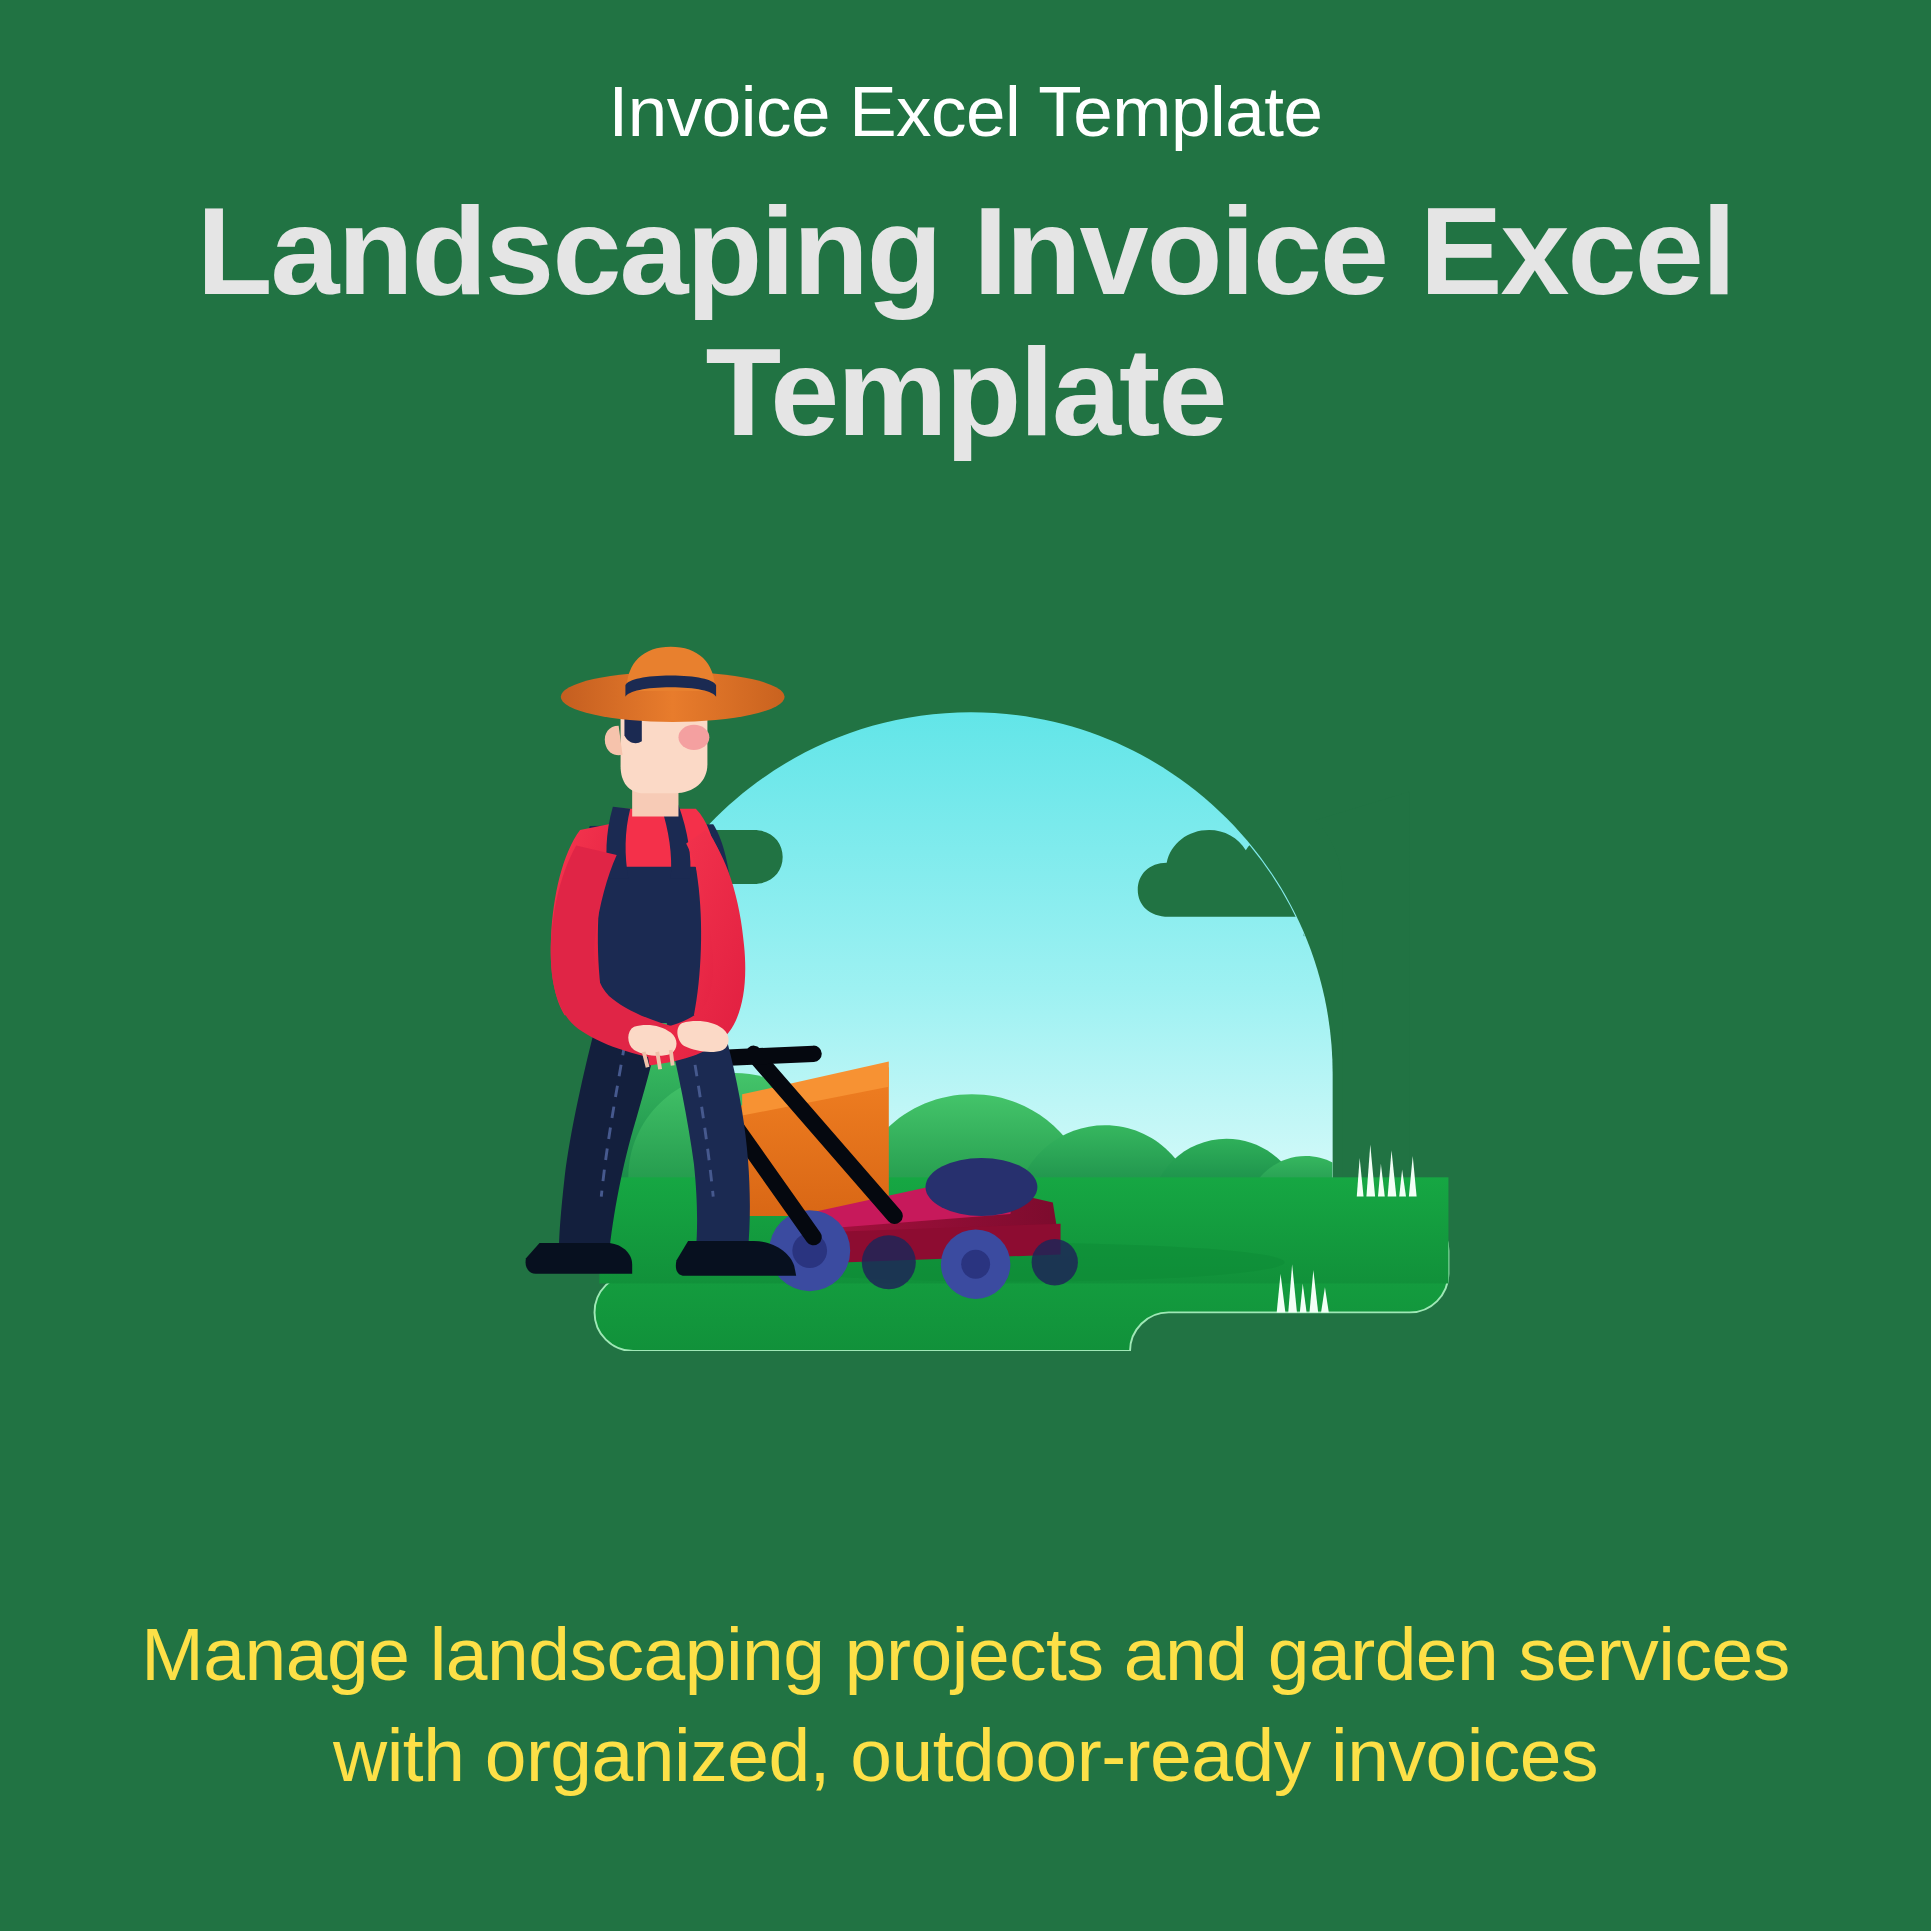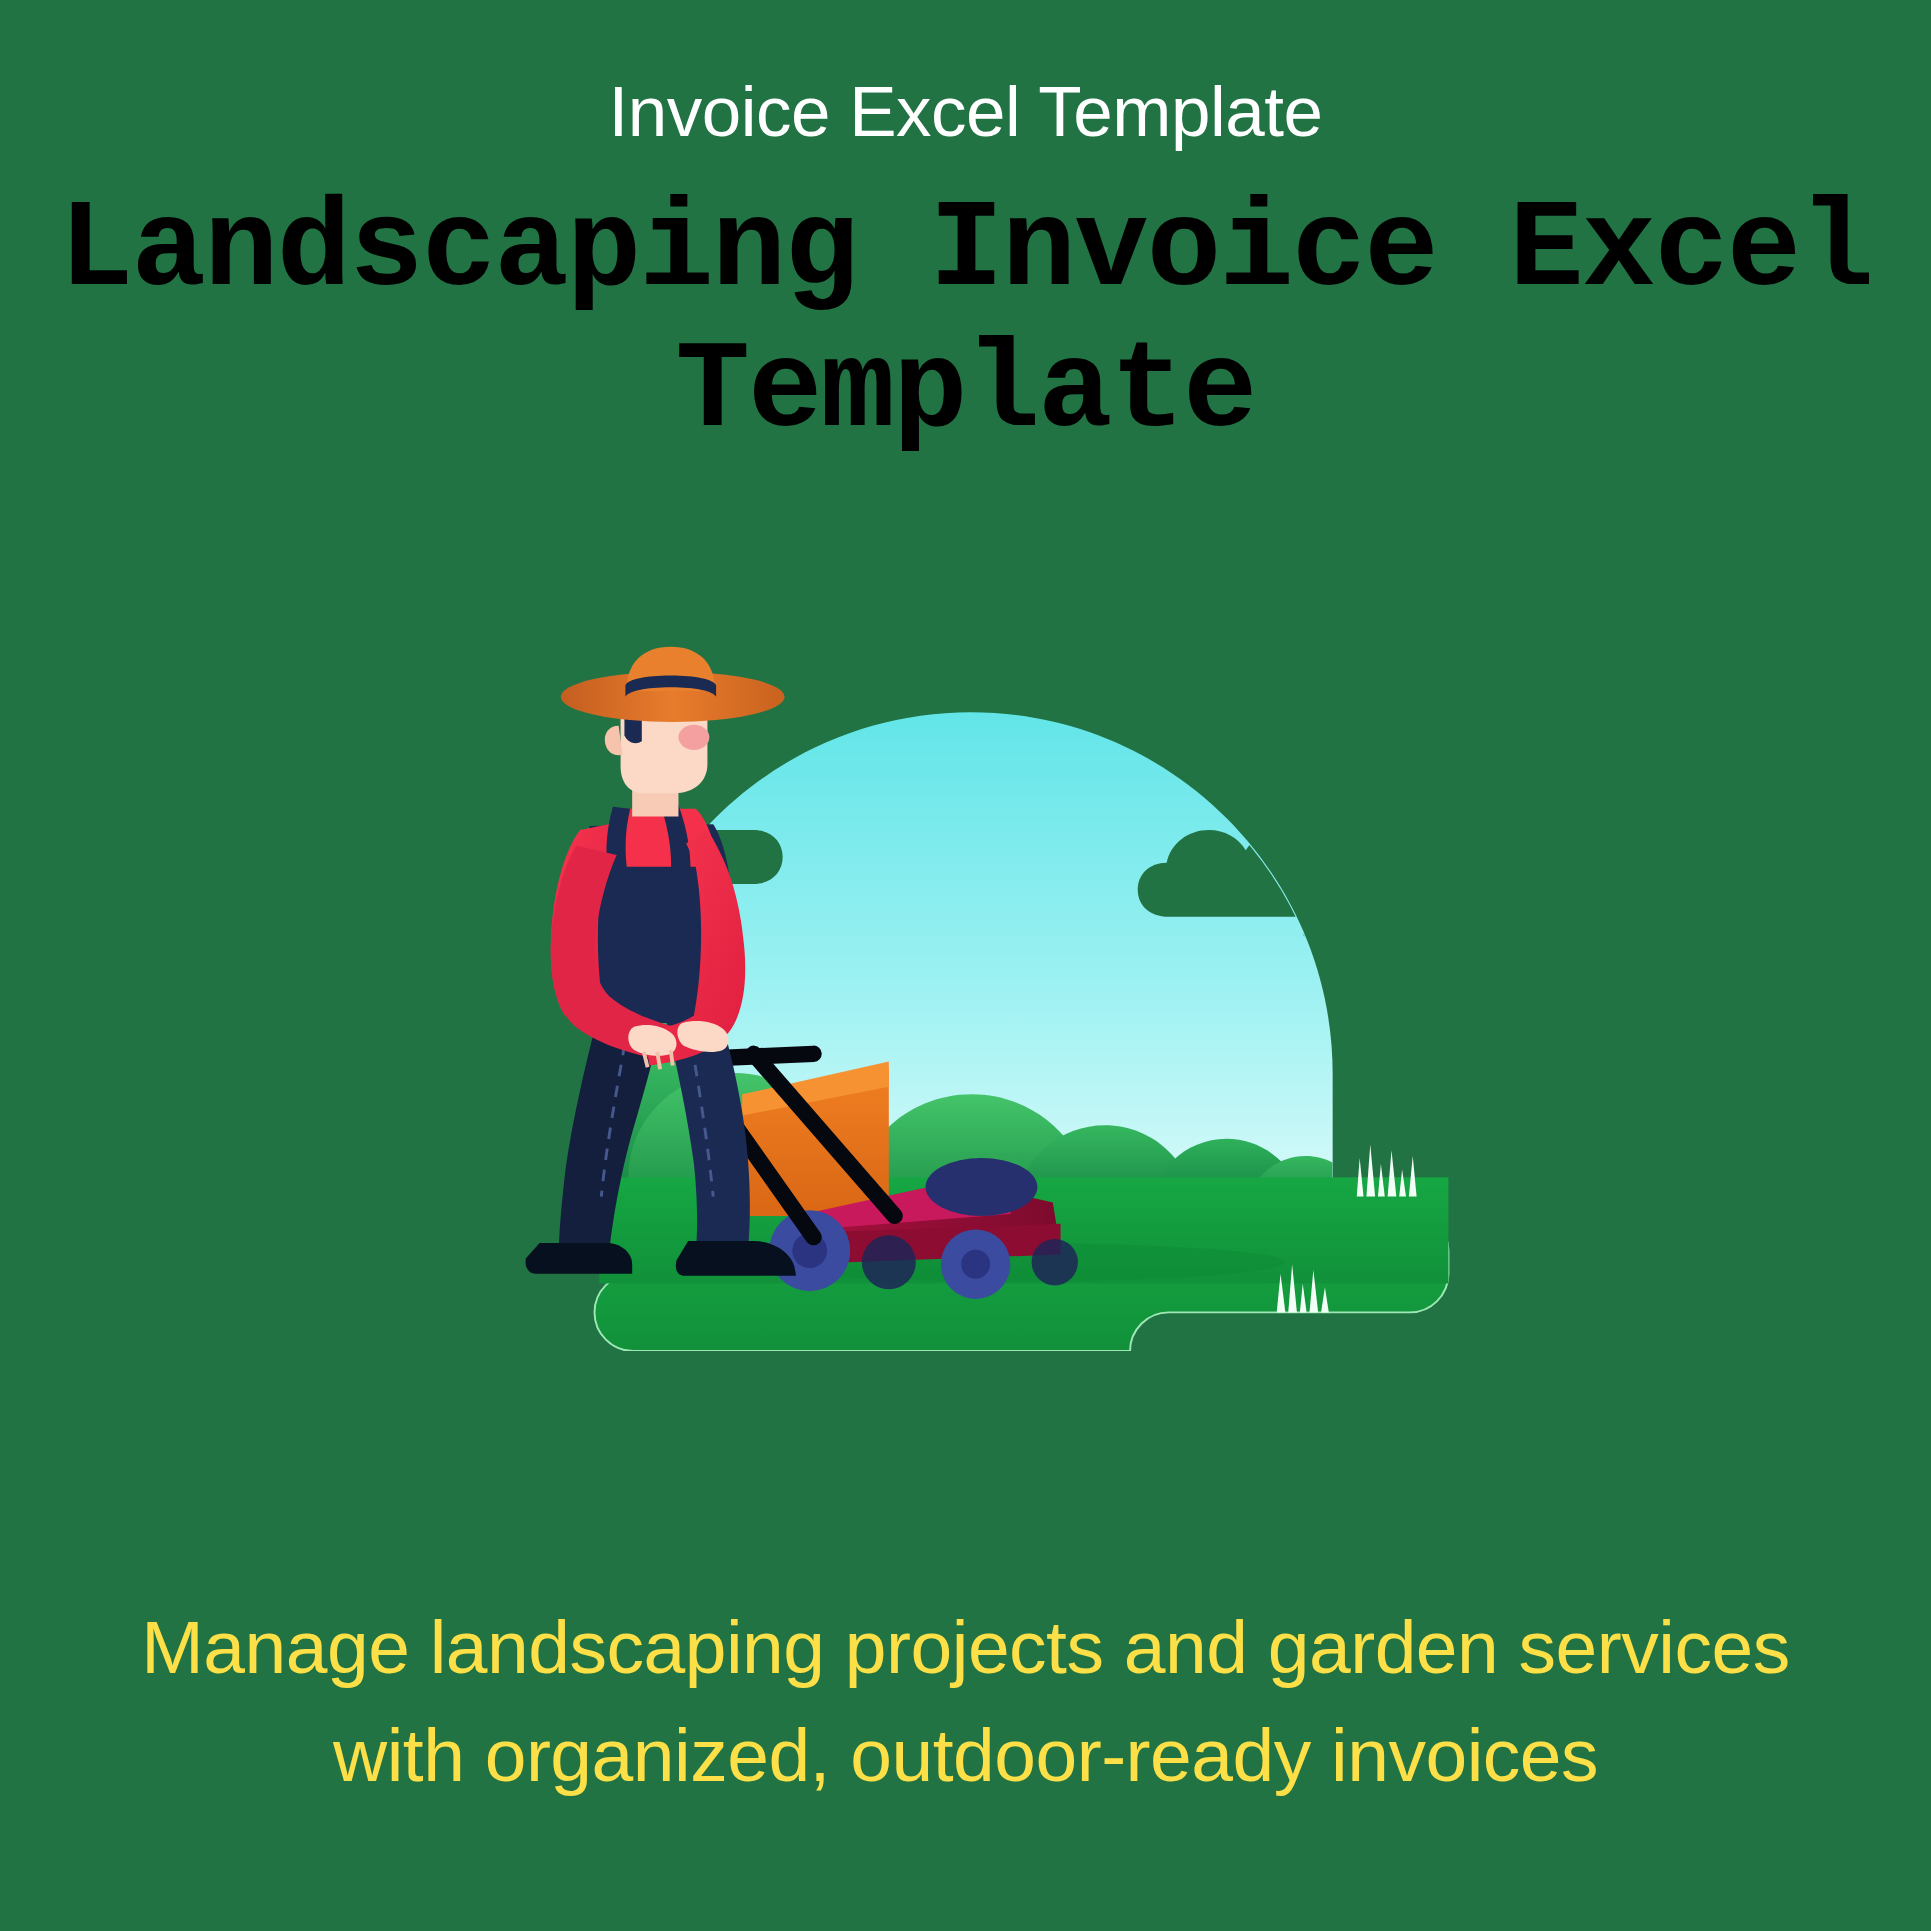--- a/index.html
+++ b/index.html
@@ -26,25 +26,24 @@
     color:#ffffff;
     letter-spacing:-0.5px;
     line-height:1.05;
     text-align:center;
   }
   .title {
     margin-top:31px;
     width:1863px;
     font-size:124px;
     font-weight:700;
-    color:#000000;
+    color:#e5e5e5;
     line-height:1.14;
     text-align:center;
     letter-spacing:-1.9px;
-    font-family:Liberation Mono, monospace;
   }
 
   
   .illus-wrap {
     position:absolute;
     top:637px;
     left:50%;
     transform:translateX(-50%);
     width:1062px;
     height:714px;
@@ -58,21 +57,21 @@
     left:50%;
     transform:translateX(-50%);
     width:1777px;
     font-size:75px;
     font-weight:400;
     color:#fde047;
     line-height:1.34;
     text-align:center;
     letter-spacing:-0.5px;
   }
-  .caption .l2 { display:block;margin-top:7px; }
+  .caption .l2 { display:block; }
 </style>
 </head>
 <body>
 
 <div class="poster">
 
   <div class="eyebrow">Invoice Excel Template</div>
 
   <h1 class="title">Landscaping Invoice Excel Template</h1>
 

